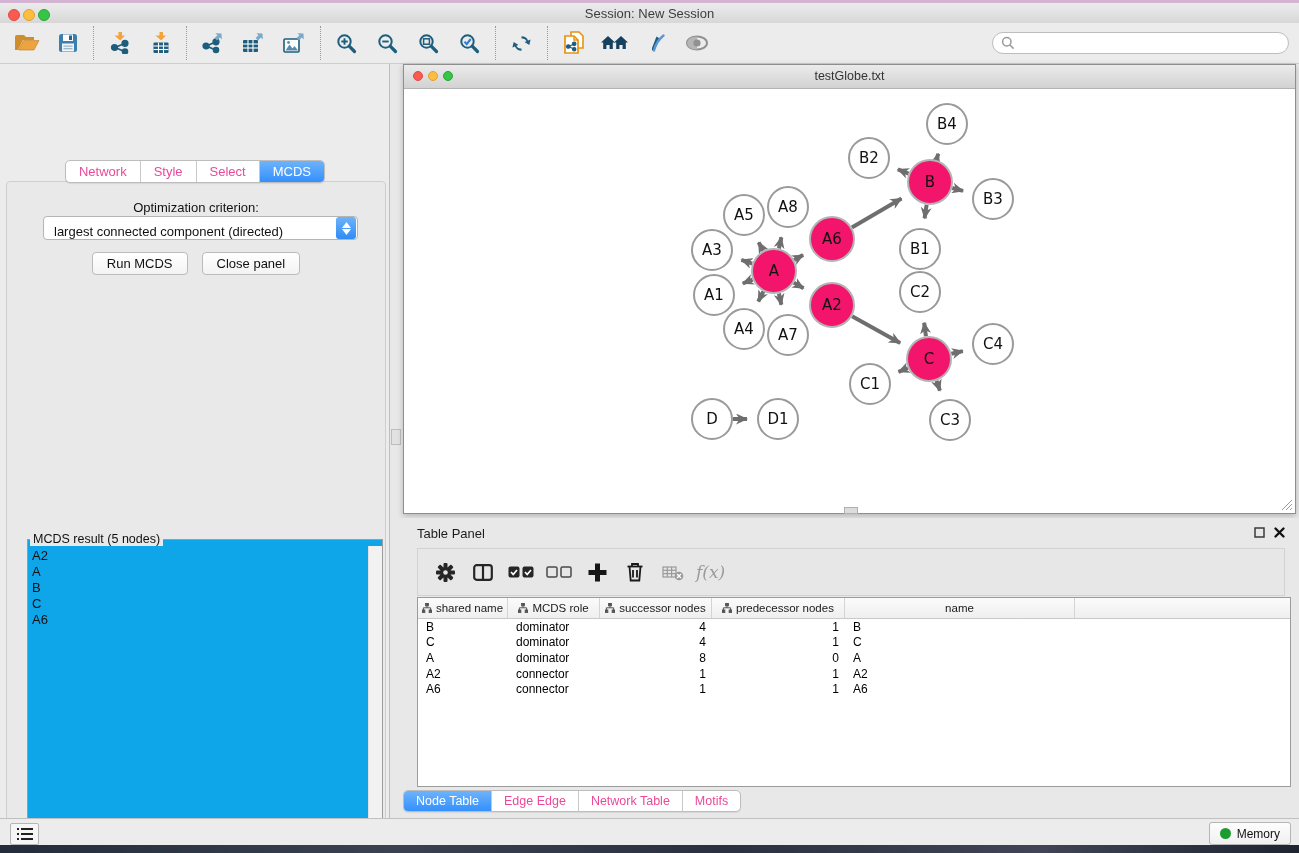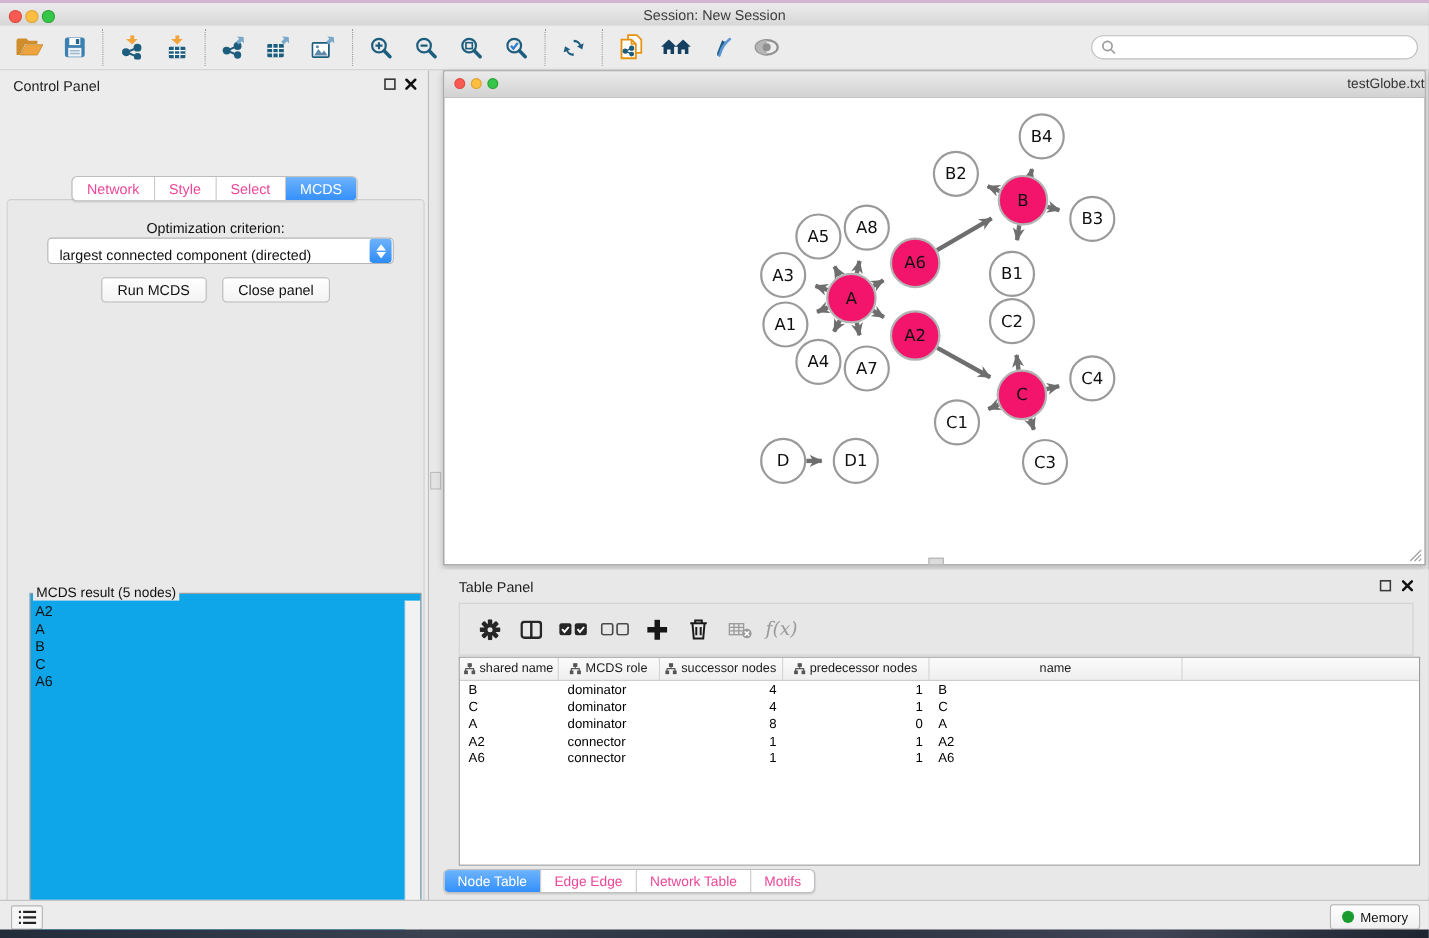--- a/index.html
+++ b/index.html
@@ -61,21 +61,21 @@
   .mcds-scroll{position:absolute;top:0;right:0;bottom:0;width:13px;background:#f2f2f2;
     border-left:1px solid #e2e2e2;}
   
   .split-handle{position:absolute;left:391px;top:429px;width:10px;height:16px;background:#e2e2e2;
     border:1px solid #bdbdbd;box-sizing:border-box;}
   
   .net-window{position:absolute;left:403px;top:64px;width:893px;height:450px;background:#fff;
     border:1px solid #8e8e8e;box-sizing:border-box;box-shadow:0 2px 6px rgba(0,0,0,.22);}
   .net-title{position:relative;height:23px;background:linear-gradient(#ebebeb,#d2d2d2);
     border-bottom:1px solid #b3b3b3;}
-  .net-title .title{position:absolute;left:0;right:0;top:4px;text-align:right;font-size:12.5px;color:#333;}
+  .net-title .title{position:absolute;left:0;right:0;top:4px;text-align:center;font-size:12.5px;color:#333;}
   .ntl{position:absolute;top:6px;width:10px;height:10px;border-radius:50%;box-sizing:border-box;}
   .ntl.red{left:9px;background:#f95a52;border:1px solid #de4b42;}
   .ntl.yellow{left:24px;background:#fbbe40;border:1px solid #dfa233;}
   .ntl.green{left:39px;background:#35c648;border:1px solid #2aa334;}
   .net-canvas{position:absolute;left:1px;top:24px;width:889px;height:423px;background:#fff;overflow:hidden;}
   .net-grip{position:absolute;right:2px;bottom:2px;width:13px;height:13px;}
   .net-bhandle{position:absolute;left:440px;bottom:-1px;width:14px;height:7px;background:#dcdcdc;
     border:1px solid #b0b0b0;box-sizing:border-box;}
   .graph-label{font-family:"DejaVu Sans",sans-serif;font-size:15px;fill:#111;}
   
@@ -275,31 +275,20 @@
     <div class="searchbox">
       <svg width="14" height="14" viewBox="0 0 14 14">
         <circle cx="5.8" cy="5.8" r="4.2" fill="none" stroke="#9a9a9a" stroke-width="1.5"></circle>
         <line x1="9" y1="9" x2="12.6" y2="12.6" stroke="#9a9a9a" stroke-width="1.5"></line>
       </svg>
       <input type="text" placeholder="" style="">
     </div>
   </div>
 
   <div class="control-panel">
-    <div class="panel-head">
-      <div class="ptitle">Control Panel</div>
-      <div class="pbtns">
-        <svg width="11" height="11" viewBox="0 0 11 11">
-          <rect x="1" y="1" width="9" height="9" fill="none" stroke="#3a3a3a" stroke-width="1.5"></rect>
-        </svg>
-        <svg width="11" height="11" viewBox="0 0 11 11">
-          <path d="M1.5 1.5 L9.5 9.5 M9.5 1.5 L1.5 9.5" stroke="#111" stroke-width="2.3" stroke-linecap="round"></path>
-        </svg>
-      </div>
-    </div>
     <div class="cp-body">
       <div class="opt-label">Optimization criterion:</div>
       <div class="dropdown">
         <div class="val">largest connected component (directed)</div>
         <div class="step">
           <svg width="9" height="6" viewBox="0 0 9 6">
               <path d="M4.5 0 L9 6 H0 z" fill="#fff"></path>
             </svg>
           <svg width="9" height="6" viewBox="0 0 9 6">
               <path d="M4.5 6 L0 0 H9 z" fill="#fff"></path>

